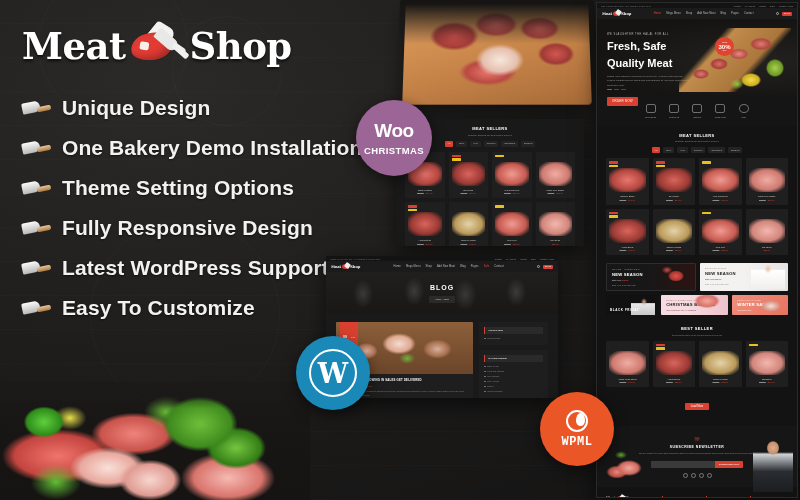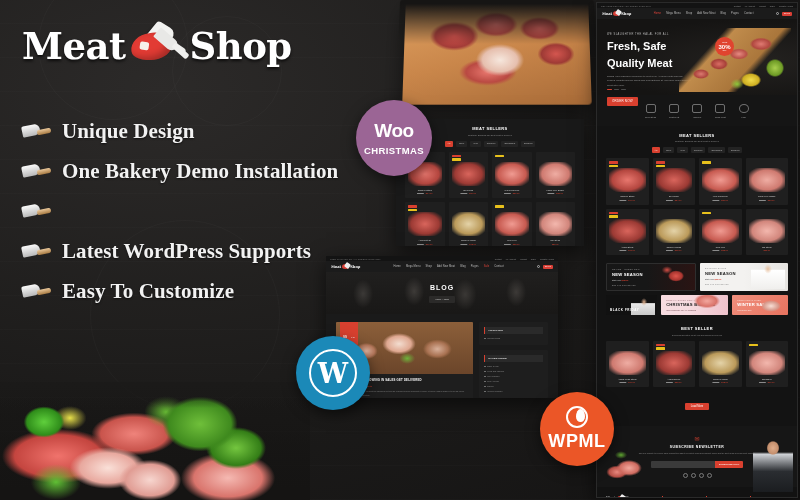--- a/index.html
+++ b/index.html
@@ -56,21 +56,21 @@
   .knife-blade {
     position: absolute; left: 27px; top: 12px; width: 25px; height: 12px;
     background: #e8e8e6; border-radius: 2px 11px 11px 2px;
     transform: rotate(41deg);
   }
   .knife-handle {
     position: absolute; left: 44px; top: 26px; width: 19px; height: 6px;
     background: #f0f0ee; border-radius: 2px; transform: rotate(41deg);
   }
 
-  .features { position: absolute; left: 22px; top: 111px; font-family: Liberation Serif, serif; }
+  .features { position: absolute; left: 22px; top: 88px; }
   .feature-row { display: flex; align-items: center; height: 40px; }
   .bullet { position: relative; width: 30px; height: 16px; margin-right: 10px; flex: 0 0 30px; }
   .bullet .b-blade {
     position: absolute; left: 0; top: 2px; width: 18px; height: 11px;
     background: linear-gradient(180deg,#fafafa,#b9b9b9);
     border-radius: 3px 9px 9px 2px; transform: rotate(-12deg);
   }
   .bullet .b-handle {
     position: absolute; left: 15px; top: 6px; width: 14px; height: 5px;
     background: linear-gradient(180deg,#e9c79a,#a97c44);
@@ -127,21 +127,21 @@
 
   .badge-wpml { left: 540px; top: 392px; width: 74px; height: 74px; background: #eb5627; }
   .badge-wpml .wpml-mark {
     width: 22px; height: 22px; border-radius: 50%; border: 2px solid #fff;
     position: relative; margin-bottom: 3px;
   }
   .badge-wpml .wpml-mark:after {
     content:""; position: absolute; right: 1px; top: 1px; width: 9px; height: 13px;
     background: #fff; border-radius: 50% 50% 50% 50%/60% 60% 40% 40%;
   }
-  .badge-wpml .wpml-txt { font-family: Liberation Sans, sans-serif; font-size: 18px; letter-spacing: 0.6px; font-weight: bold; }
+  .badge-wpml .wpml-txt { font-family: Liberation Mono, monospace; font-size: 12px; letter-spacing: 0.6px; font-weight: bold; }
 
   
   .photo-board {
     position: absolute; left: 404px; top: 2px; width: 186px; height: 102px;
     background:
       radial-gradient(ellipse 30px 18px at 50px 34px, #d4524c 0%, #a33c38 64%, rgba(120,40,38,0) 82%),
       radial-gradient(ellipse 26px 15px at 92px 22px, #e4706a 0%, #b04640 66%, rgba(120,40,38,0) 84%),
       radial-gradient(ellipse 24px 14px at 136px 26px, #e0655f 0%, #ab413c 66%, rgba(120,40,38,0) 84%),
       radial-gradient(ellipse 22px 14px at 152px 52px, #d4564f 0%, #9e3a35 66%, rgba(120,40,38,0) 84%),
       radial-gradient(ellipse 30px 20px at 96px 58px, #f6e7dd 0%, #e6bfae 58%, rgba(190,140,120,0) 80%),
@@ -382,20 +382,28 @@
             <i class="b-blade"></i>
             <i class="b-handle"></i>
           </span>
         <span class="feature-text">One Bakery Demo Installation</span>
       </div>
       <div class="feature-row">
         <span class="bullet">
             <i class="b-blade"></i>
             <i class="b-handle"></i>
           </span>
+        <span class="feature-text">Theme Setting Options</span>
+      </div>
+      <div class="feature-row">
+        <span class="bullet">
+            <i class="b-blade"></i>
+            <i class="b-handle"></i>
+          </span>
+        <span class="feature-text">Fully Responsive Design</span>
       </div>
       <div class="feature-row">
         <span class="bullet">
             <i class="b-blade"></i>
             <i class="b-handle"></i>
           </span>
         <span class="feature-text">Latest WordPress Supports</span>
       </div>
       <div class="feature-row">
         <span class="bullet">

